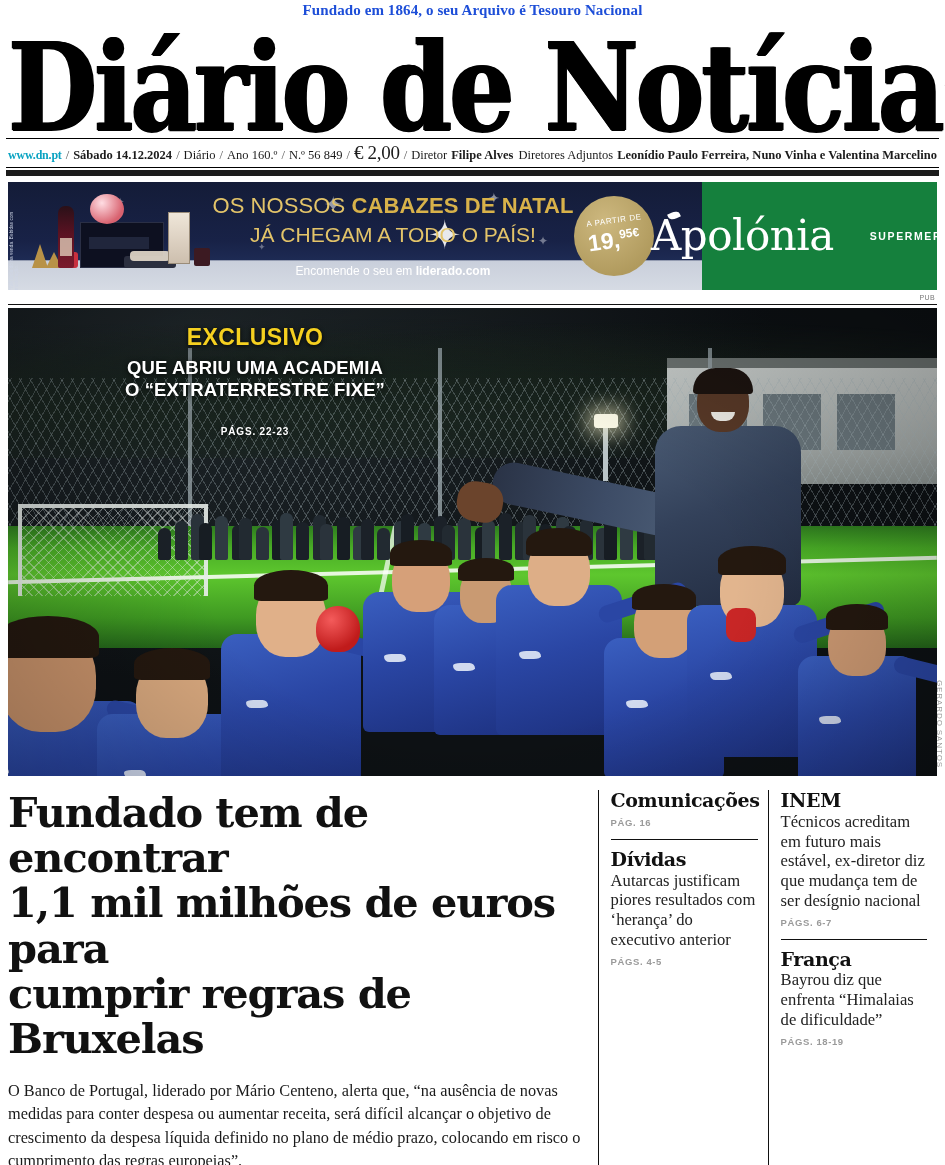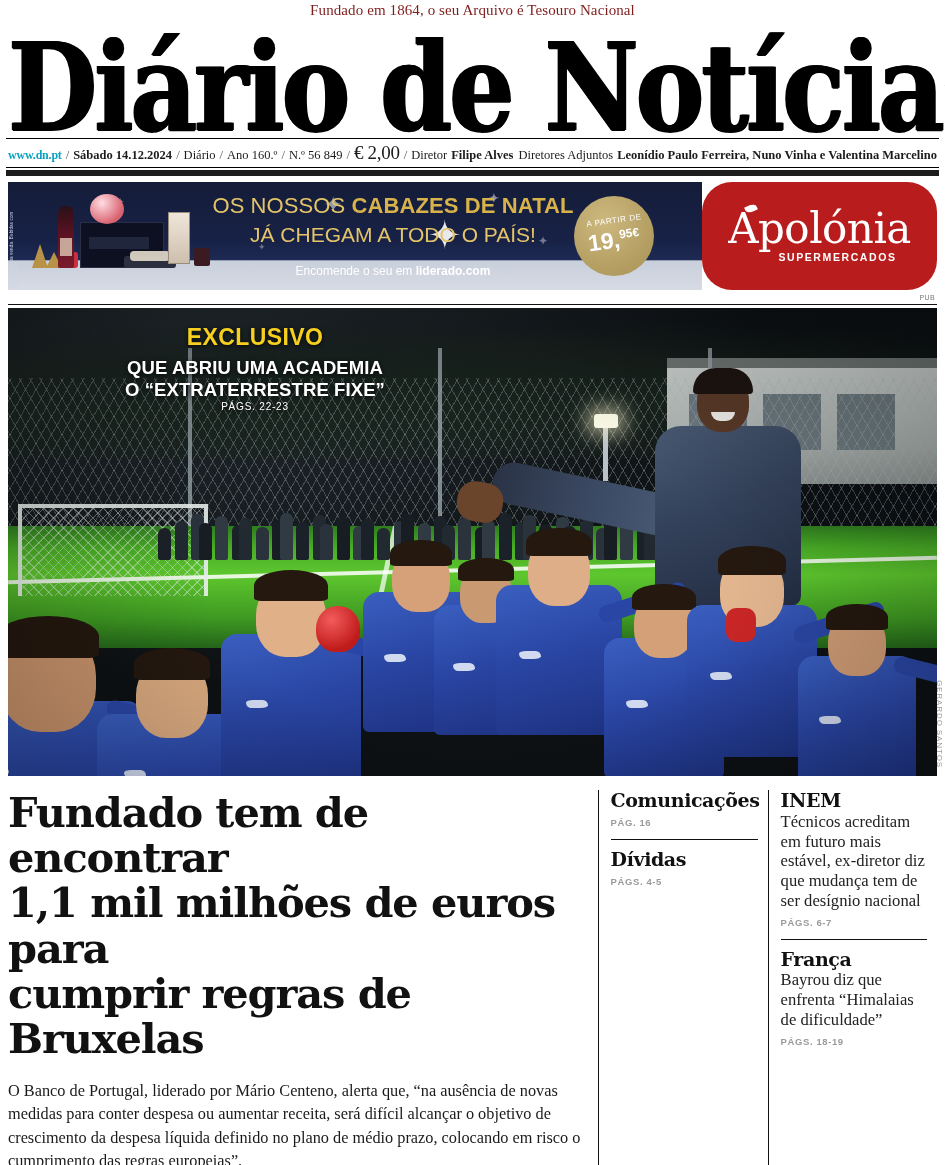--- a/index.html
+++ b/index.html
@@ -9,23 +9,24 @@
     font-family: "Liberation Serif", serif;
     overflow: hidden;
   }
   .page { position: relative; width: 945px; height: 1165px; background:#fff; }
 
   
   .tagline {
     text-align: center;
     font-family: "Liberation Serif", serif;
     font-size: 15px;
-    color: #7f1d1d;
+    color: #1d4ed8;
     padding-top: 2px;
     letter-spacing: .1px;
+    font-weight: bold;
   }
 
   
   .masthead-wrap { padding: 4px 8px 0 8px; }
   .masthead {
     font-family: "DejaVu Serif", serif;
     font-weight: 700;
     font-size: 103px;
     line-height: 0.98;
     letter-spacing: -3px;
@@ -117,22 +118,22 @@
     font-family:"Liberation Sans", sans-serif; font-size: 8px; letter-spacing: .6px;
     margin-top: 20px; transform: rotate(-8deg);
   }
   .badge .bp {
     font-family:"Liberation Sans", sans-serif; font-weight:700; font-size: 23px;
     transform: rotate(-8deg); margin-top: 4px; line-height:1;
   }
   .badge .bp sup { font-size: 12px; vertical-align: super; }
 
   .ad-right {
-    width: 235px; background: #b91c1c; display:flex; flex-direction:column;
-    align-items:center; justify-content:center; flex: 0 0 235px; border-radius: 30px;
+    width: 235px; background: #15803d; display:flex; flex-direction:row;
+    align-items:center; justify-content:center; flex: 0 0 235px;
   }
   .apolonia {
     font-family:"DejaVu Serif", serif; font-size: 42px; color:#fff; line-height:1;
     letter-spacing:-.5px; position:relative;
   }
   .apolonia .leaf {
     position:absolute; left: 17px; top: -3px; width:12px; height:7px;
     background:#fff; border-radius: 0 60% 0 60%; transform: rotate(-24deg);
   }
   .supermercados {
@@ -217,22 +218,22 @@
   .ovl .exclusivo {
     font-family:"Liberation Sans", sans-serif; font-weight:700; font-size:23px;
     color:#f5d020; letter-spacing:.4px; text-shadow: 0 1px 4px rgba(0,0,0,.85);
   }
   .ovl .ohead {
     font-family:"Liberation Sans", sans-serif; font-weight:700; font-size:18.5px;
     color:#ffffff; line-height:1.18; margin-top:6px; letter-spacing:.1px;
     text-shadow: 0 1px 5px rgba(0,0,0,.9);
   }
   .ovl .opages {
-    font-family:"Liberation Sans", sans-serif; font-weight:400; font-size:10px;
-    color:#ffffff; letter-spacing:.8px; margin-top:0; text-shadow: 0 1px 4px rgba(0,0,0,.9);
+    font-family:"Liberation Sans", sans-serif; font-weight:700; font-size:10px;
+    color:#ffffff; letter-spacing:.8px; margin-top:25px; text-shadow: 0 1px 4px rgba(0,0,0,.9);
   }
   .credit {
     position:absolute; right:-7px; bottom:8px;
     writing-mode: vertical-rl;
     font-family:"Liberation Sans", sans-serif; font-size:8px; color:#9a9a9a;
     letter-spacing:.9px;
   }
 
   
   .content { display:flex; margin: 14px 8px 0 8px; }
@@ -513,20 +514,21 @@
 
     </div>
 
     <div class="col-side">
       <div class="brief">
         <div class="b-kicker">Comunicações</div>
         <div class="b-pages">PÁG. 16</div>
       </div>
       <div class="brief">
         <div class="b-kicker">Dívidas</div>
+        <div class="b-text">Autarcas justificam piores resultados com ‘herança’ do executivo anterior</div>
         <div class="b-pages">PÁGS. 4-5</div>
       </div>
     </div>
 
     <div class="col-side last">
       <div class="brief">
         <div class="b-kicker">INEM</div>
         <div class="b-text">Técnicos acreditam em futuro mais estável, ex-diretor diz que mudança tem de ser desígnio nacional</div>
         <div class="b-pages">PÁGS. 6-7</div>
       </div>

